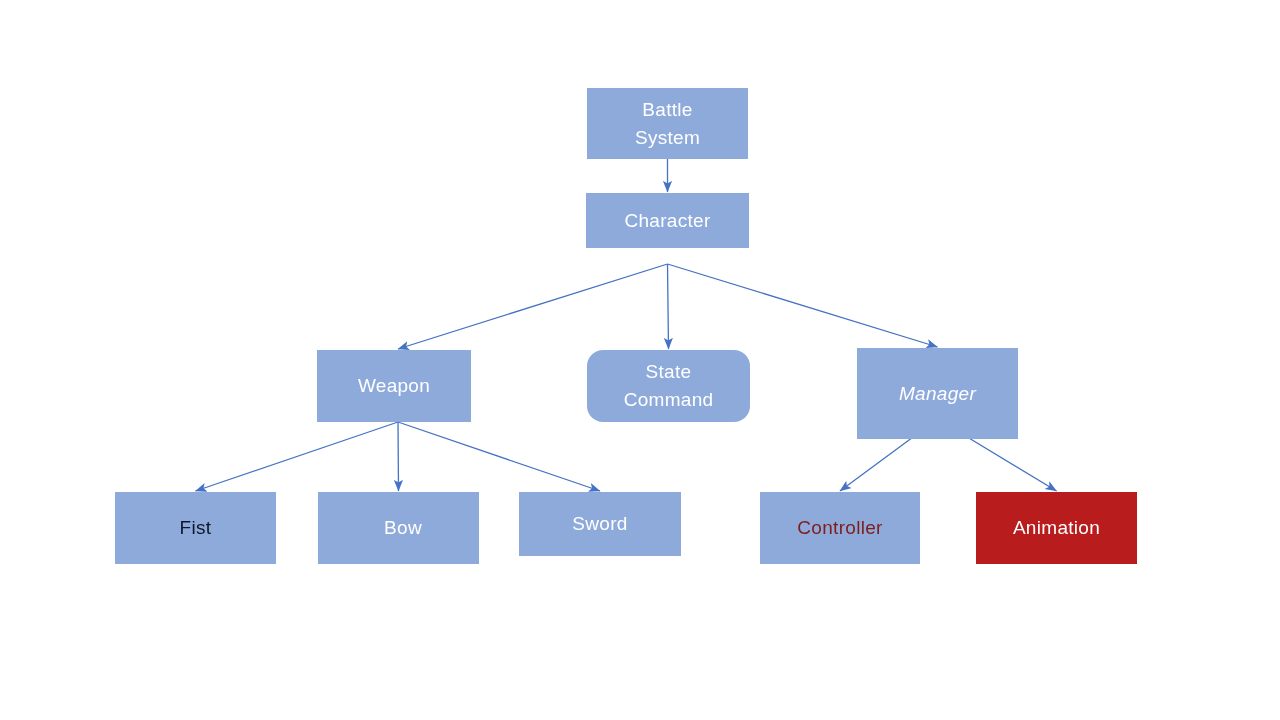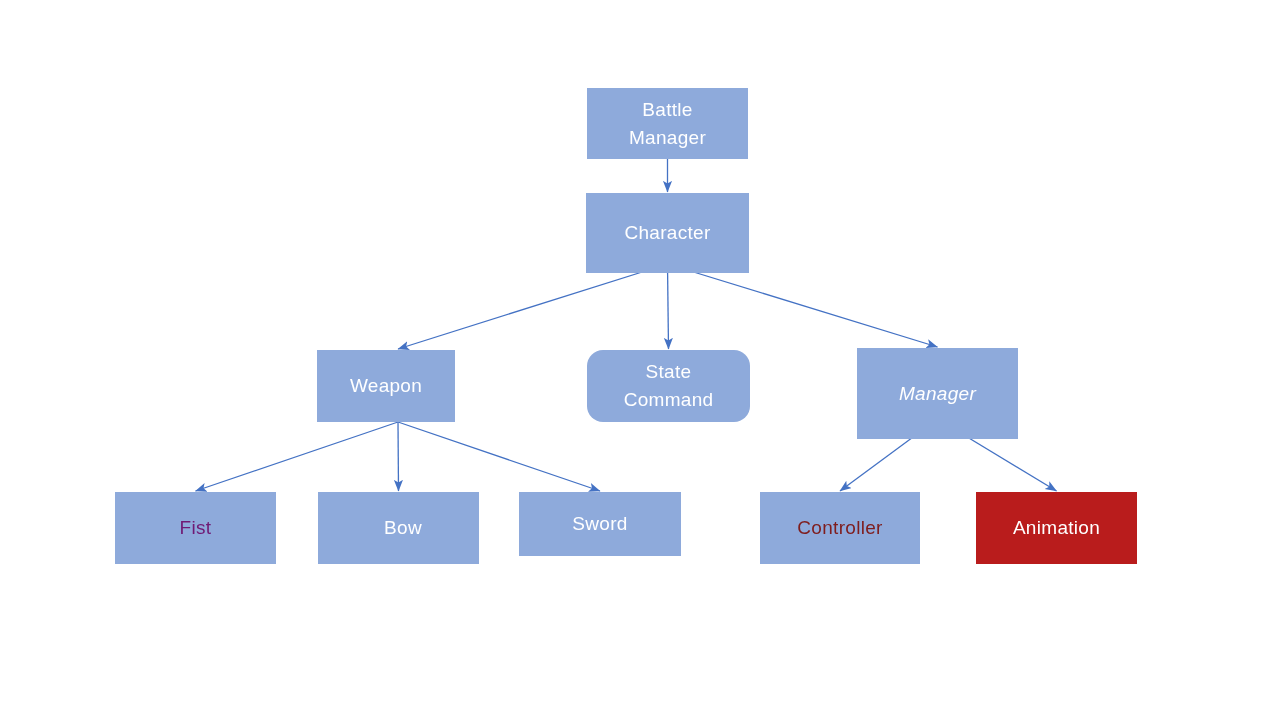--- a/index.html
+++ b/index.html
@@ -58,37 +58,37 @@
         <line x1="398" y1="422" x2="195.5" y2="491" stroke="#4472C4" stroke-width="1.3" marker-end="url(#arrowhead)"></line>
         <line x1="398" y1="422" x2="398.5" y2="491" stroke="#4472C4" stroke-width="1.3" marker-end="url(#arrowhead)"></line>
         <line x1="398" y1="422" x2="600" y2="491" stroke="#4472C4" stroke-width="1.3" marker-end="url(#arrowhead)"></line>
         <line x1="937.5" y1="419" x2="840" y2="491" stroke="#4472C4" stroke-width="1.3" marker-end="url(#arrowhead)"></line>
         <line x1="937.5" y1="419" x2="1056.5" y2="491" stroke="#4472C4" stroke-width="1.3" marker-end="url(#arrowhead)"></line>
       </g>
   </svg>
   <div id="node-layer">
       <div class="node" style="left: 587px; top: 88px; width: 161px; height: 71px; background: rgb(142, 170, 219);">
         <span class="node-label" style="color: rgb(255, 255, 255);">Battle
-Manager</span>
+System</span>
       </div>
-      <div class="node" style="left: 586px; top: 193px; width: 163px; height: 80px; background: rgb(142, 170, 219);">
+      <div class="node" style="left: 586px; top: 193px; width: 163px; height: 55px; background: rgb(142, 170, 219);">
         <span class="node-label" style="color: rgb(255, 255, 255);">Character</span>
       </div>
-      <div class="node" style="left: 317px; top: 350px; width: 138px; height: 72px; background: rgb(142, 170, 219); align-items: center;">
+      <div class="node" style="left: 317px; top: 350px; width: 154px; height: 72px; background: rgb(142, 170, 219); align-items: center;">
         <span class="node-label" style="color: rgb(255, 255, 255);">Weapon</span>
       </div>
       <div class="node" style="left: 587px; top: 350px; width: 163px; height: 72px; background: rgb(142, 170, 219); border-radius: 16px;">
         <span class="node-label" style="color: rgb(255, 255, 255);">State
 Command</span>
       </div>
       <div class="node" style="left: 857px; top: 348px; width: 161px; height: 91px; background: rgb(142, 170, 219); font-style: italic;">
         <span class="node-label" style="color: rgb(255, 255, 255);">Manager</span>
       </div>
       <div class="node" style="left: 115px; top: 492px; width: 161px; height: 72px; background: rgb(142, 170, 219);">
-        <span class="node-label" style="color: #701a75;">Fist</span>
+        <span class="node-label" style="color: #0f172a;">Fist</span>
       </div>
       <div class="node" style="left: 318px; top: 492px; width: 161px; height: 72px; background: rgb(142, 170, 219); padding-left: 9px;">
         <span class="node-label" style="color: rgb(255, 255, 255);">Bow</span>
       </div>
       <div class="node" style="left: 519px; top: 492px; width: 162px; height: 64px; background: rgb(142, 170, 219);">
         <span class="node-label" style="color: rgb(255, 255, 255);">Sword</span>
       </div>
       <div class="node" style="left: 760px; top: 492px; width: 160px; height: 72px; background: rgb(142, 170, 219);">
         <span class="node-label" style="color: #7f1d1d;">Controller</span>
       </div>

